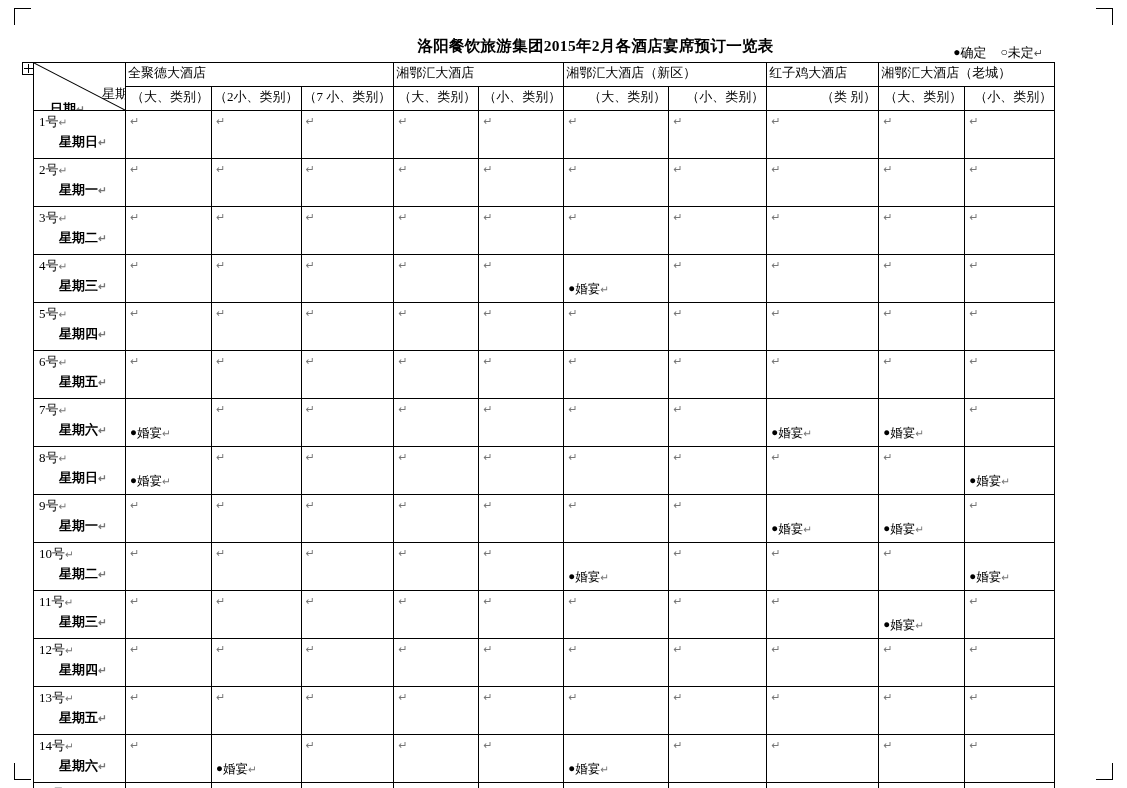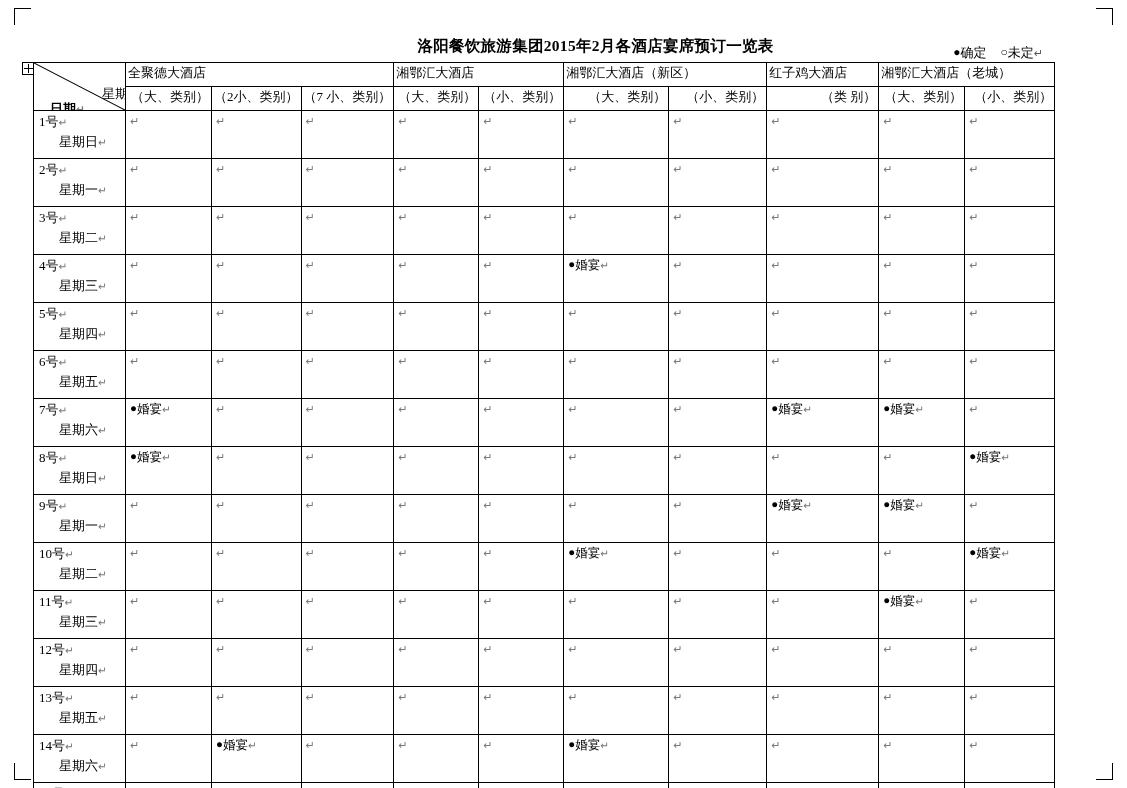--- a/index.html
+++ b/index.html
@@ -160,31 +160,32 @@
   
   td.day {
     width: 85px;
     height: 45px;
     font-size: 13px;
     line-height: 1.55;
     padding: 1px 3px 0 3px !important;
     margin-top: 36px;
   }
   td.day .d1 { display: block; padding-left: 2px; }
-  td.day .d2 { display: block; padding-left: 22px; }
+  td.day .d2 { display: block; padding-left: 22px; font-weight: bold; }
 
   td.cell {
     height: 45px;
     padding: 2px 3px 0 4px !important;
     font-size: 12.5px;
     white-space: nowrap;
   }
   td.cell .ev {
     display: inline-block;
     font-size: 12.5px;
+    margin-top: 24px;
   }
   .pc {
     color: #777;
     font-size: 11px;
     font-family: "Liberation Serif", serif;
   }
   .pc-inline { color: #777; font-size: 10.5px; }
 
   .dot { font-size: 11.5px; vertical-align: 1px; }
 

